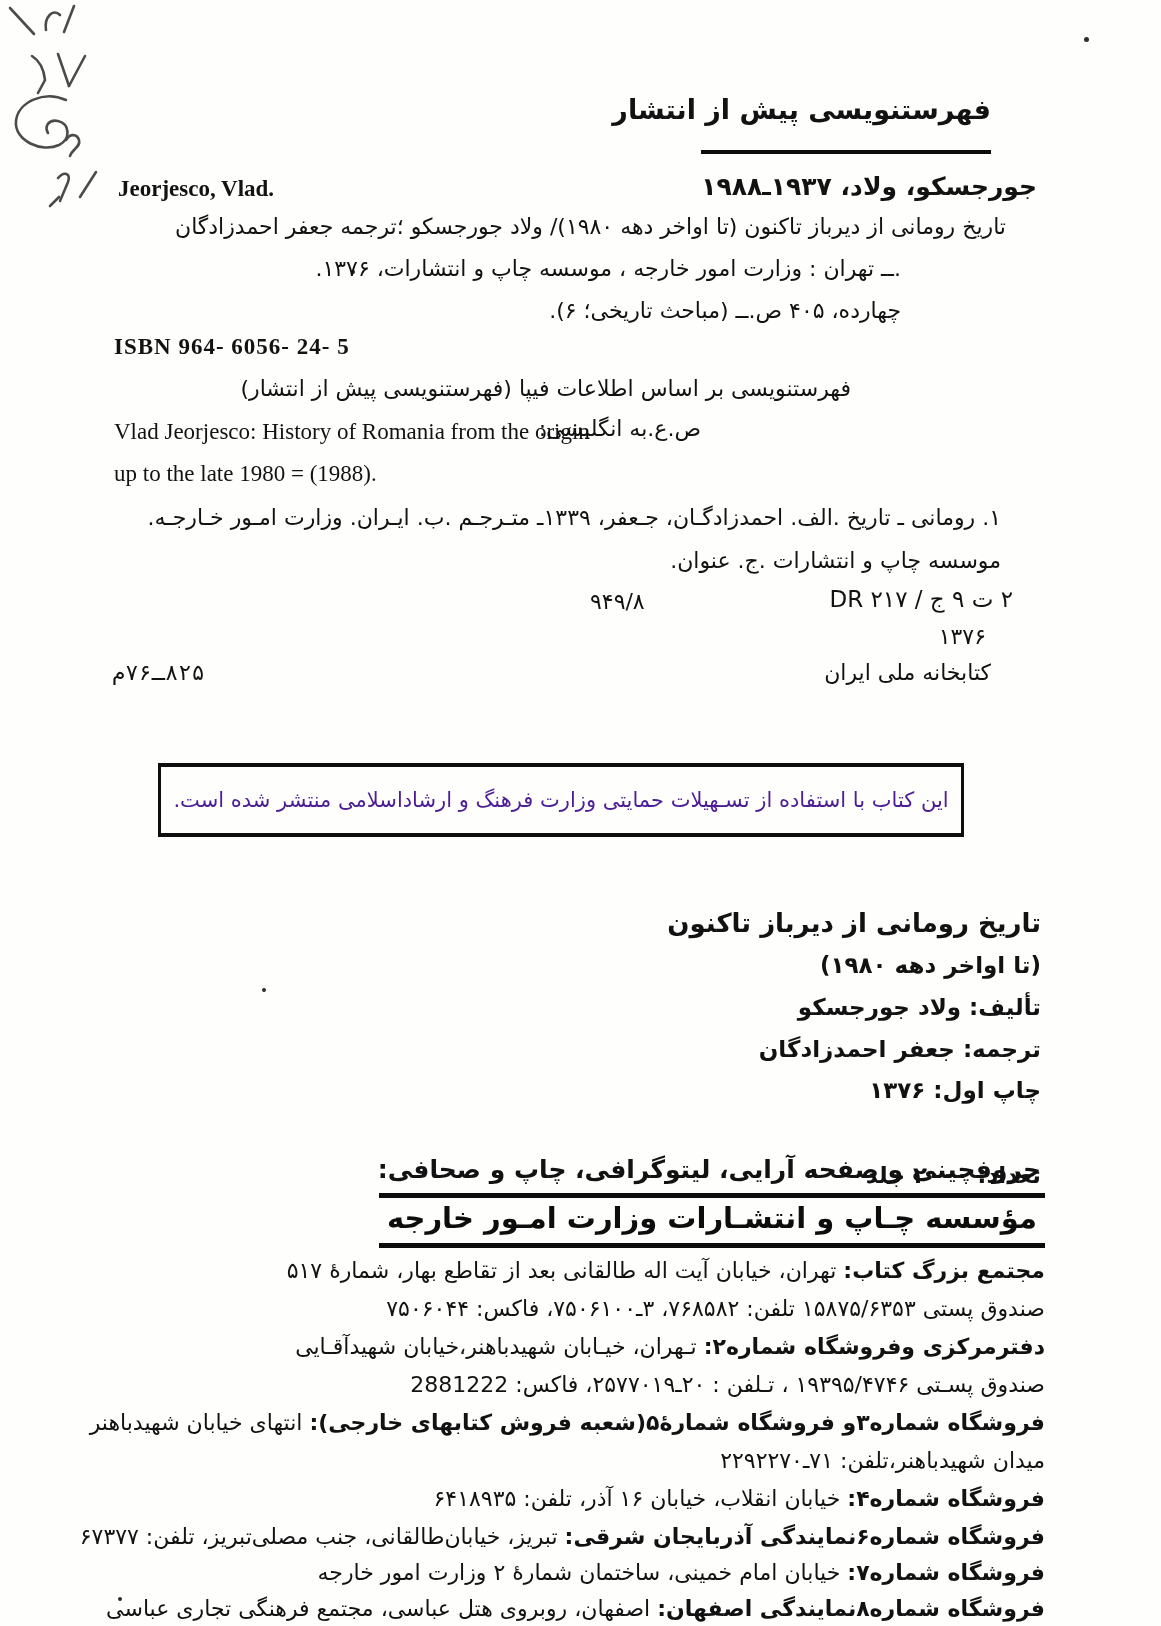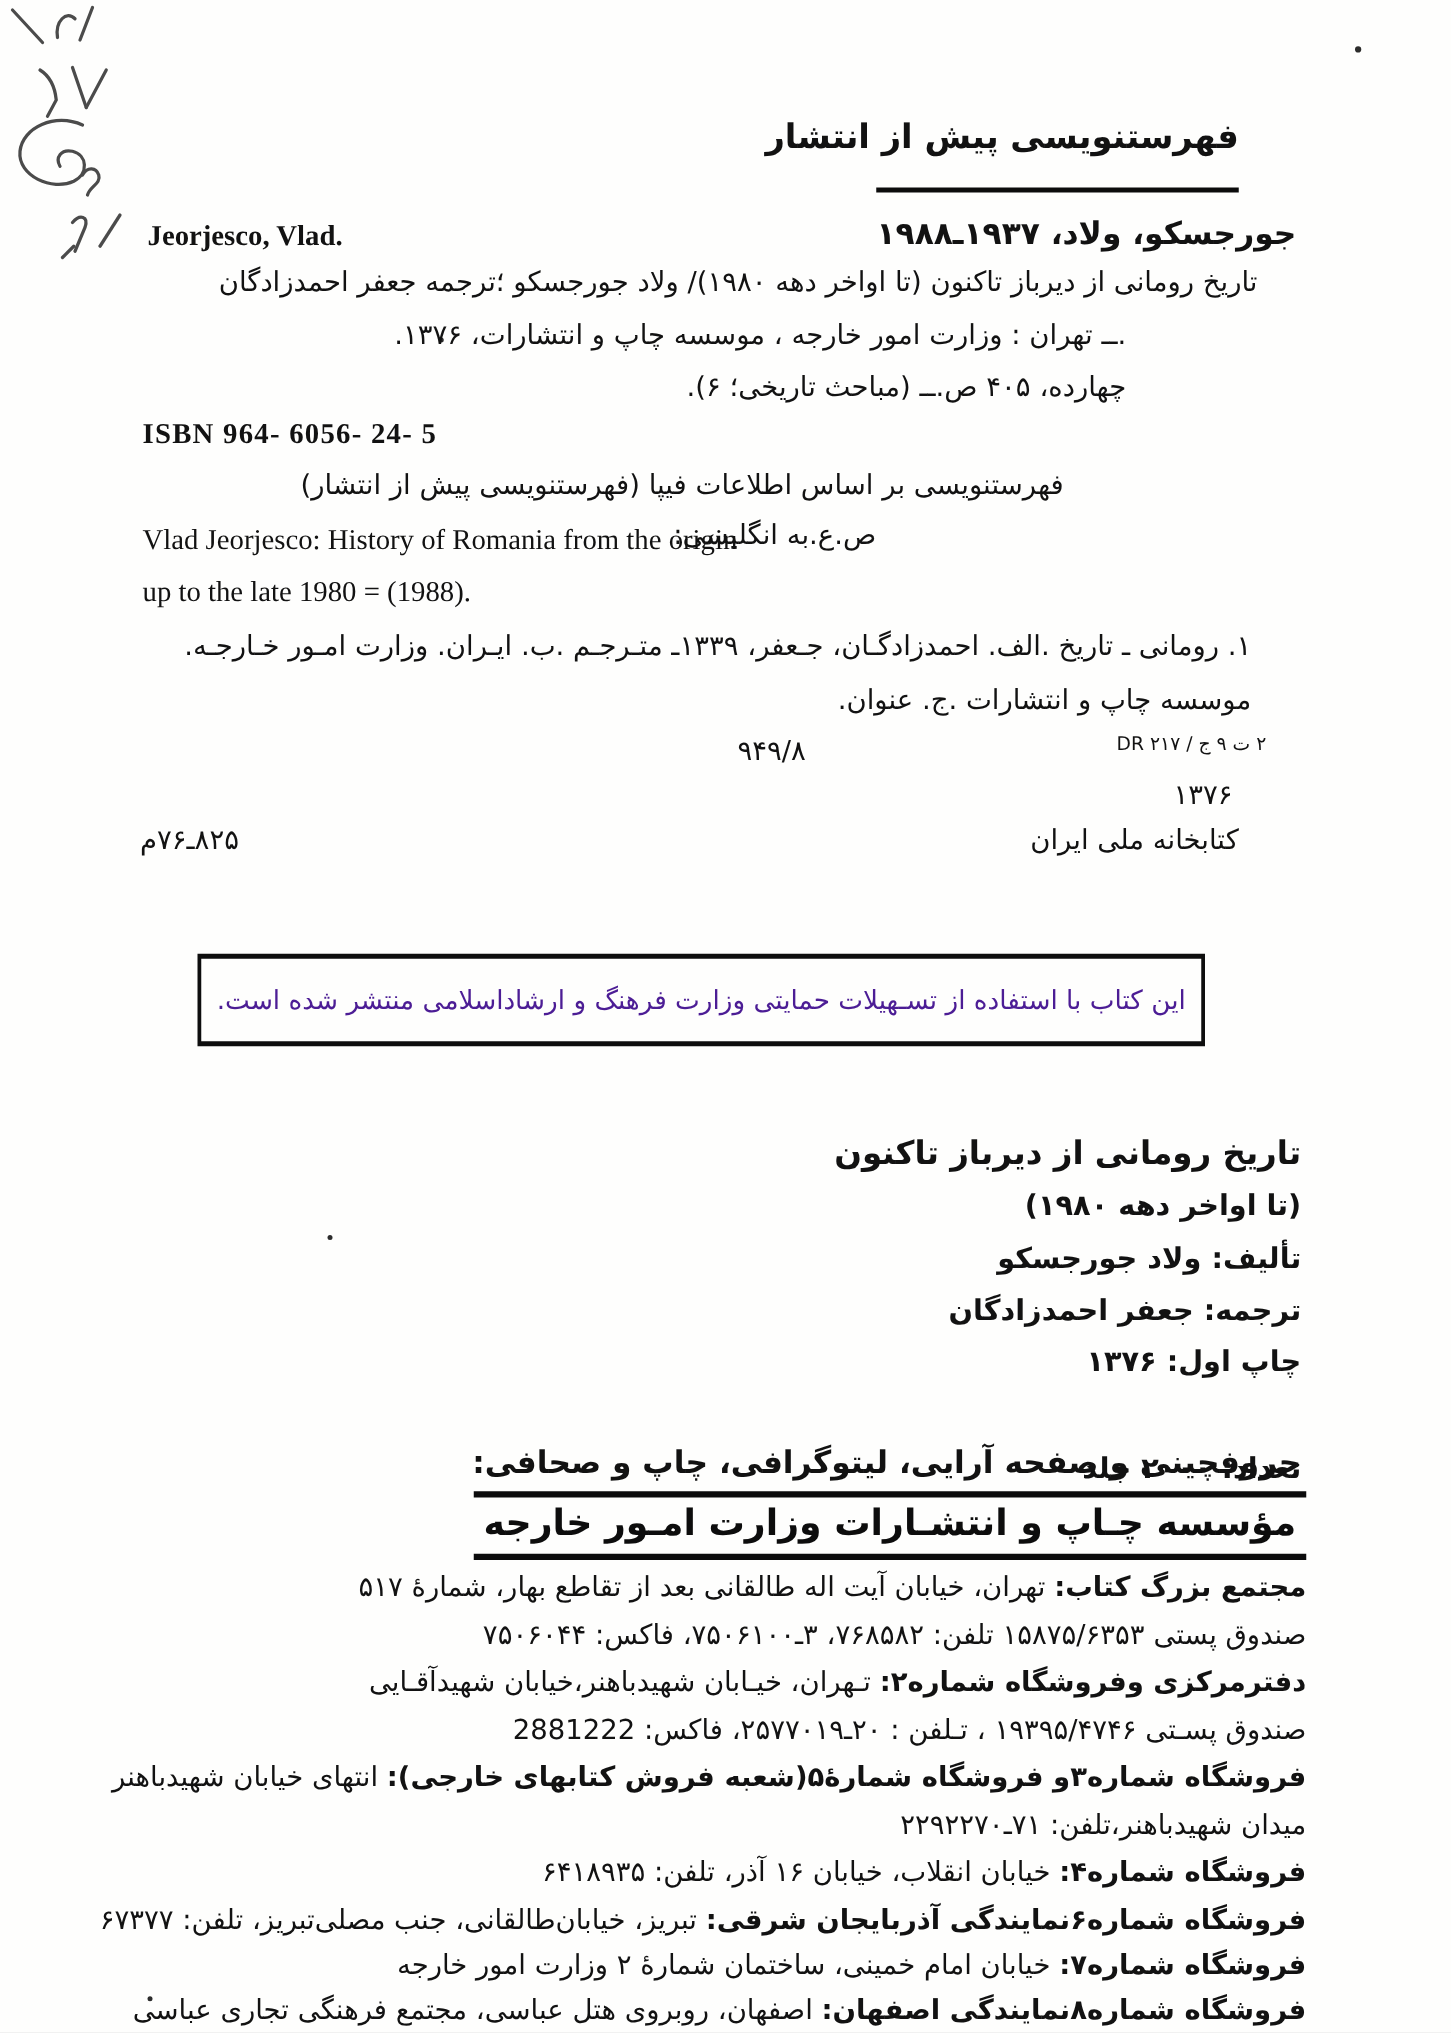--- a/index.html
+++ b/index.html
@@ -111,29 +111,29 @@
 
   <div class="fa" style="right:310px;top:376px;">فهرستنویسی بر اساس اطلاعات فیپا (فهرستنویسی پیش از انتشار)</div>
 
   <div class="fa" style="right:460px;top:416px;">ص.ع.به انگلیسی:</div>
   <div class="en" style="left:114px;top:419px;">Vlad Jeorjesco: History of Romania from the origin</div>
   <div class="en" style="left:114px;top:461px;">up to the late 1980 = (1988).</div>
 
   <div class="fa" style="right:160px;top:505px;">۱. رومانی ـ تاریخ .الف. احمدزادگـان، جـعفر، ۱۳۳۹ـ متـرجـم .ب. ایـران. وزارت امـور خـارجـه.</div>
   <div class="fa" style="right:160px;top:548px;">موسسه چاپ و انتشارات .ج. عنوان.</div>
 
-  <div class="fa" style="right:148px;top:586px;font-size:15px;">
+  <div class="fa" style="right:148px;top:586px;font-size:23px;">
     <bdo dir="ltr">DR ۲۱۷ / ج ۹ ت ۲</bdo>
   </div>
   <div class="fa" style="left:590px;top:589px;right:auto;">۹۴۹/۸</div>
 
   <div class="fa" style="right:175px;top:624px;margin-left:48px;">۱۳۷۶</div>
 
   <div class="fa" style="right:170px;top:660px;text-align:right;">کتابخانه ملی ایران</div>
-  <div class="fa" style="left:112px;top:660px;right:auto;">
+  <div class="fa" style="left:112px;top:660px;right:auto;font-family:Liberation Mono, monospace;">
     <bdo dir="ltr">م۷۶ـ۸۲۵</bdo>
   </div>
 
   <div class="note-box">
     <span class="fa-inline">این کتاب با استفاده از تسـهیلات حمایتی وزارت فرهنگ و ارشاداسلامی منتشر شده است.</span>
   </div>
 
   <div class="fa bold" style="right:120px;top:908px;font-size:26px;">تاریخ رومانی از دیرباز تاکنون</div>
   <div class="fa bold" style="right:120px;top:952px;font-size:23px;">(تا اواخر دهه ۱۹۸۰)</div>
   <div class="fa bold" style="right:120px;top:994px;font-size:23px;">تألیف: ولاد جورجسکو</div>

